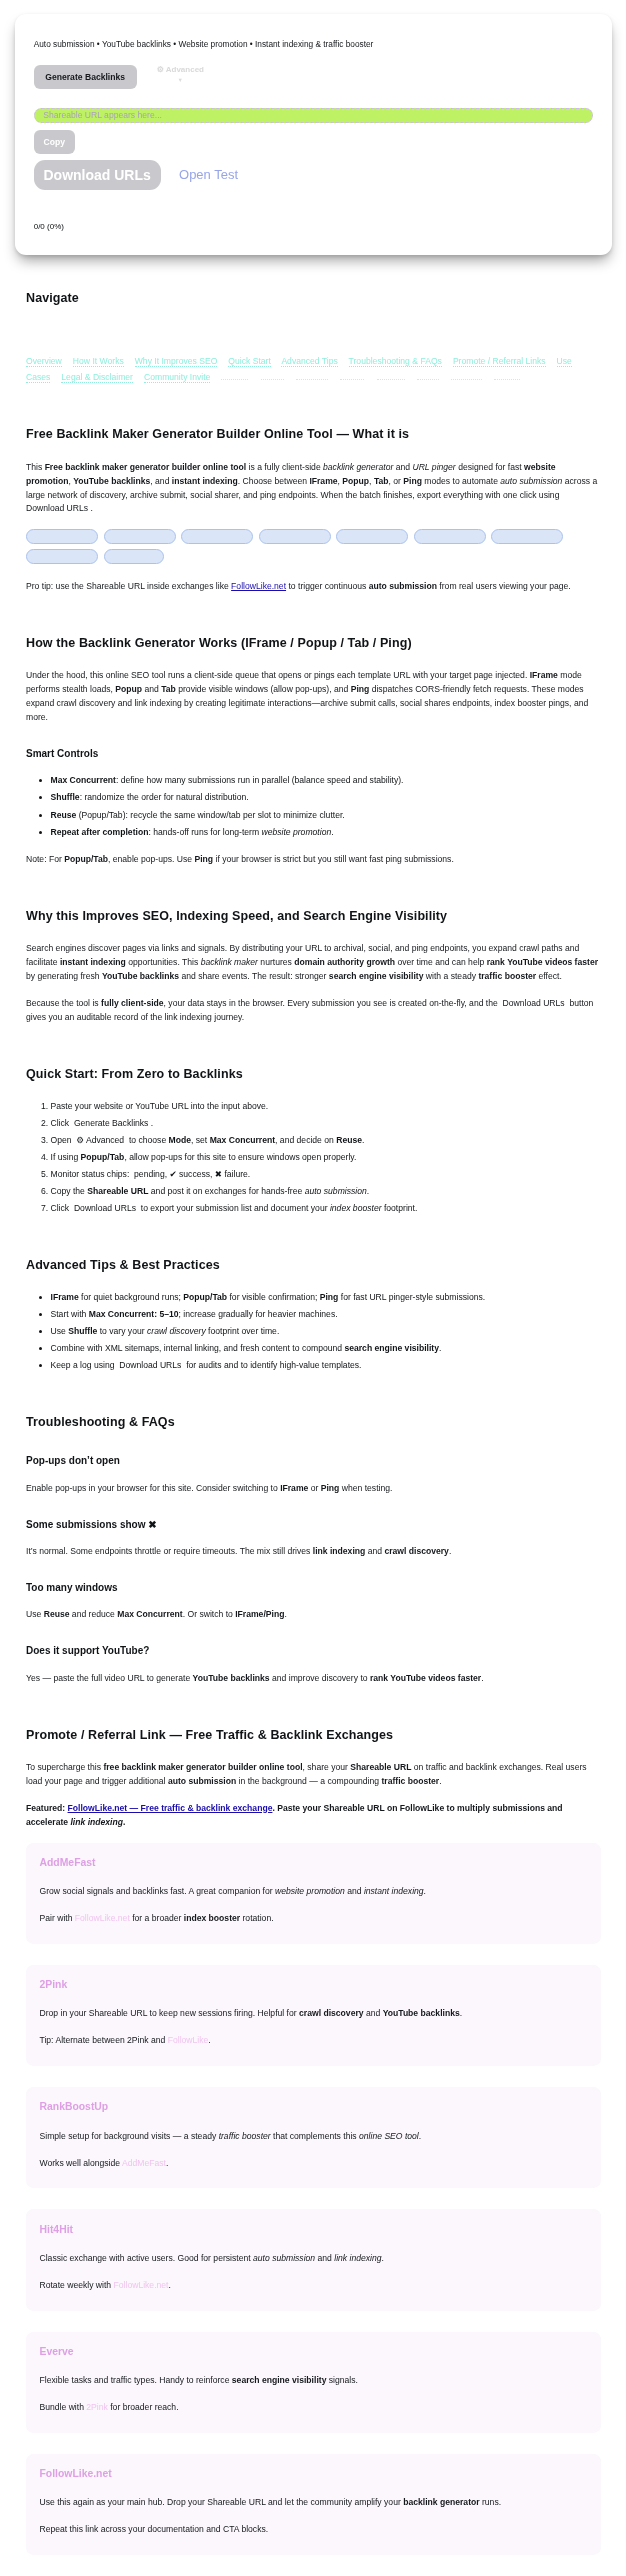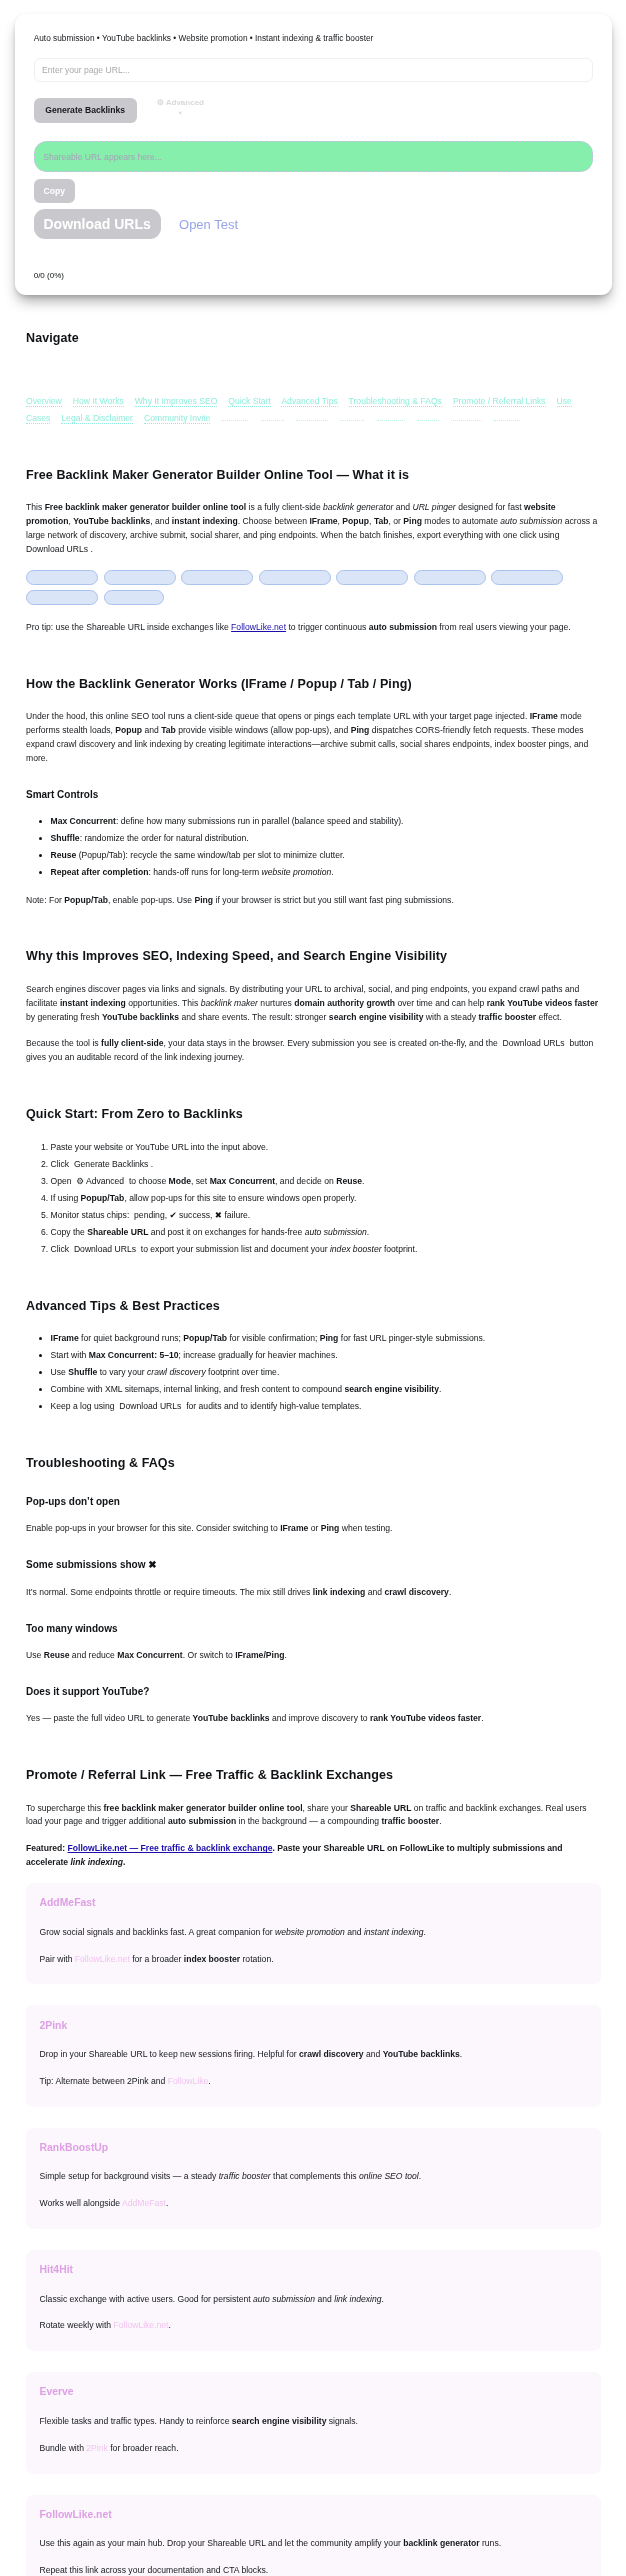--- a/index.html
+++ b/index.html
@@ -8,38 +8,38 @@
   
   .hero-card{
     margin:13.5px 15.3px 0 15.3px;
     background:#ffffff;
     border-radius:11px;
     box-shadow:0 8.6px 13.5px -3.7px rgba(0,0,0,.38), 0 1.2px 3.7px rgba(0,0,0,.10);
     padding:18.4px 18.4px 14.7px 18.4px;
     min-height:241px;
     box-sizing:border-box;
   }
-  .tagline{font-size:8.3px;color:#15181c;margin:1px 0 0 0;}
+  .tagline{font-size:8.3px;color:#15181c;margin:7px 0 0 0;}
   .url-input{
     margin-top:14.7px;width:100%;box-sizing:border-box;height:24.5px;
     border:0.6px solid #f0f0f3;border-radius:6.1px;padding:0 7.3px;font-size:8.6px;
     font-family:"Liberation Sans",sans-serif;color:#333;outline:none;
   }
   .url-input::placeholder{color:#a9a9ae;}
   .hero-actions{margin-top:16px;display:flex;align-items:flex-start;}
   .btn{
     border:none;border-radius:6.1px;background:#c9c9cd;cursor:pointer;
     font-family:"Liberation Sans",sans-serif;font-weight:bold;
   }
   .btn-generate{padding:7.3px 11.6px;font-size:8.6px;color:#16181d;}
   .advanced-toggle{margin-left:20px;text-align:center;color:#d9d9db;font-size:8px;font-weight:bold;cursor:pointer;user-select:none;}
   .advanced-caret{font-size:5.5px;margin-top:3.1px;color:#dcdcde;}
   .share-input{
-    margin-top:18.4px;width:100%;box-sizing:border-box;height:31px;
-    background:#86efac;border:1.2px dashed #ccbaea;border-radius:13px;
+    margin-top:18.4px;width:100%;box-sizing:border-box;height:15px;
+    background:#bef264;border:1.2px dashed #ccbaea;border-radius:13px;
     padding:0 8.6px;font-size:8.6px;font-family:"Liberation Sans",sans-serif;color:#6b5f86;outline:none;
   }
   .share-input::placeholder{color:#a8a1ba;}
   .btn-copy{display:block;margin-top:7.3px;padding:6.7px 9.8px;font-size:8.6px;color:#ffffff;}
   .row-download{margin-top:6.1px;display:flex;align-items:center;}
   .btn-download{padding:7.3px 9.8px;font-size:14px;color:#ffffff;border-radius:11px;}
   .open-test{margin-left:18.4px;color:#97a5e8;font-size:13px;cursor:pointer;}
   .progress-line{margin-top:32px;font-size:8px;color:#0c0e10;}
 
   
@@ -70,21 +70,20 @@
   .promo-card a{color:#f1c4ef;text-decoration:none;}
 </style>
 </head>
 <body>
 
 <div class="page">
 
   <section class="hero-card">
     <p class="tagline">Auto submission • YouTube backlinks • Website promotion • Instant indexing &amp; traffic booster</p>
 
-    <input class="url-input" type="text" placeholder="Enter your page URL..." style="">
 
     <div class="hero-actions">
       <button class="btn btn-generate">Generate Backlinks</button>
       <div class="advanced-toggle">
         <div>⚙ Advanced</div>
         <div class="advanced-caret">▼</div>
       </div>
     </div>
 
     <input class="share-input" type="text" placeholder="Shareable URL appears here..." style="">

